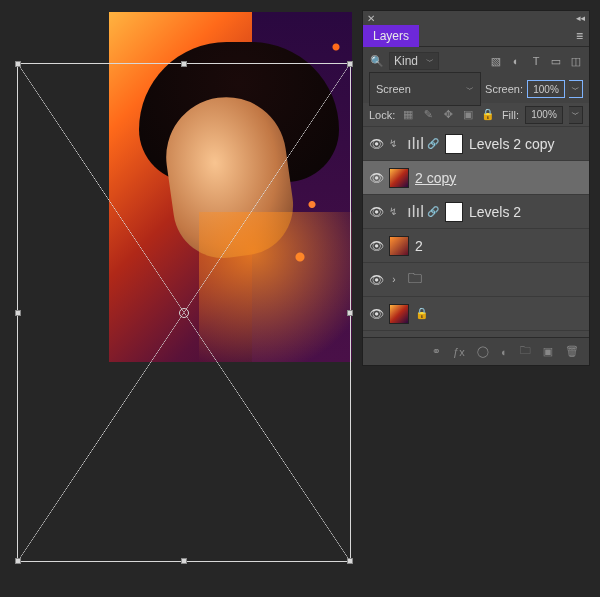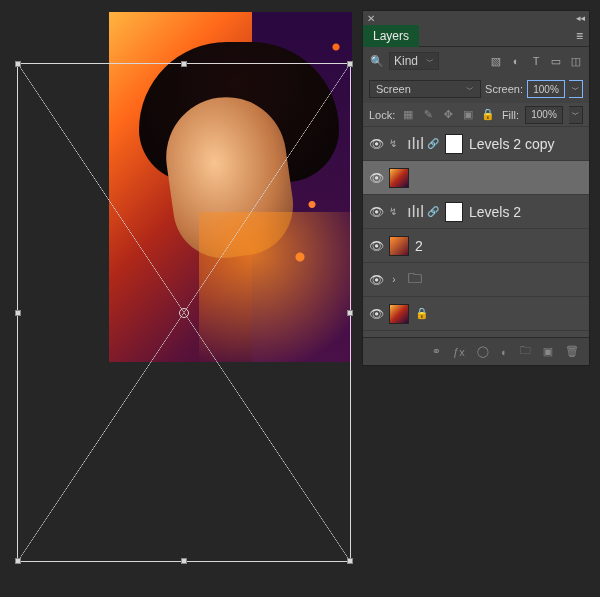--- a/index.html
+++ b/index.html
@@ -12,31 +12,31 @@
 .flowers{position:absolute;right:-20px;top:0;width:120px;height:350px;background:radial-gradient(circle at 30% 15%,#ff6a1a 4px,transparent 5px),radial-gradient(circle at 60% 25%,#ff8030 3px,transparent 4px),radial-gradient(circle at 20% 40%,#ff6a1a 4px,transparent 5px),radial-gradient(circle at 50% 55%,#ff8030 3px,transparent 4px),radial-gradient(circle at 70% 10%,#ff6a1a 3px,transparent 4px),radial-gradient(circle at 40% 70%,#ff8030 4px,transparent 5px),linear-gradient(180deg,#2a0840,#4a1048)}
 .bbox{position:absolute;left:17px;top:63px;width:334px;height:499px;border:1px solid #d8d8d8;pointer-events:none}
 .bbox::before{content:"";position:absolute;inset:0;background:linear-gradient(to bottom right,transparent calc(50% - .5px),#d8d8d8 50%,transparent calc(50% + .5px)),linear-gradient(to bottom left,transparent calc(50% - .5px),#d8d8d8 50%,transparent calc(50% + .5px))}
 .h{position:absolute;width:6px;height:6px;background:#d8d8d8;border:1px solid #888}
 .hc{position:absolute;width:10px;height:10px;border:1px solid #d8d8d8;border-radius:50%;left:50%;top:50%;transform:translate(-50%,-50%)}
 .panel{position:absolute;right:10px;top:10px;width:228px;background:#535353;border:1px solid #1f1f1f}
 .tabbar{height:14px;background:#424242;display:flex;align-items:center;padding:0 4px}
 .tabbar .x{font-size:10px;color:#bbb;margin-right:auto}
 .tabbar .chev{font-size:9px;color:#bbb}
 .tabs{height:22px;background:#424242;display:flex;align-items:center;border-bottom:1px solid #2a2a2a}
-.tab{padding:0 10px;height:22px;line-height:22px;background:#14532d;color:#e8e8e8;font-size:12px}
+.tab{padding:0 10px;height:22px;line-height:22px;background:#6d28d9;color:#e8e8e8;font-size:12px}
 .menu-btn{margin-left:auto;margin-right:6px;color:#ccc;font-size:12px}
 .row{display:flex;align-items:center;height:28px;padding:0 6px;gap:4px;background:#474747}
 .row.dark{background:#424242}
 .search{width:16px;height:16px;display:flex;align-items:center;justify-content:center}
 .filter-sel{flex:0 0 50px;height:18px;border:1px solid #333;background:#3a3a3a;display:flex;align-items:center;padding:0 4px;justify-content:space-between}
 .ftxt{font-size:12px}
 .fchev{font-size:8px;color:#aaa}
 .ficons{display:flex;gap:6px;margin-left:auto}
 .ficons span{width:14px;height:14px;display:flex;align-items:center;justify-content:center;color:#aaa;font-size:11px}
-.blend{flex:1;height:18px;border:1px solid #2a2a2a;background:#3f3f3f;display:flex;align-items:center;justify-content:space-between;padding:0 6px}
+.blend{flex:1;height:18px;border:1px solid #2a2a2a;background:#3f3f3f;display:flex;align-items:center;justify-content:space-between;padding:16px 6px}
 .lbl{color:#ccc;font-size:11px}
 .pct{width:38px;height:18px;border:1px solid #7fb4ff;background:#3f3f3f;display:flex;align-items:center;justify-content:center;font-size:10px}
 .chv{width:14px;height:18px;border:1px solid #7fb4ff;border-left:none;background:#3f3f3f;display:flex;align-items:center;justify-content:center;font-size:8px}
 .pct2{width:38px;height:18px;border:1px solid #2a2a2a;background:#3f3f3f;display:flex;align-items:center;justify-content:center;font-size:10px}
 .chv2{width:14px;height:18px;border:1px solid #2a2a2a;border-left:none;background:#3f3f3f;display:flex;align-items:center;justify-content:center;font-size:8px}
 .lock-row{display:flex;align-items:center;height:24px;padding:0 6px;gap:6px;background:#474747;border-bottom:1px solid #3a3a3a}
 .lock-row .ico{width:14px;height:14px;color:#888;display:flex;align-items:center;justify-content:center;font-size:11px}
 .layers{background:#474747}
 .layer{display:flex;align-items:center;height:34px;padding:0 6px;gap:6px;border-bottom:1px solid #3a3a3a}
 .layer.sel{background:#6b6b6b}
@@ -133,20 +133,21 @@
       <span class="link">↯</span>
       <span class="adj">ılıl</span>
       <span class="link">🔗</span>
       <div class="mask"></div>
       <span class="lname">Levels 2 copy</span>
     </div>
 
     <div class="layer sel">
       <span class="eye">👁</span>
       <div class="thumb img1"></div>
+      <span class="lname und">2 copy</span>
     </div>
 
     <div class="layer">
       <span class="eye">👁</span>
       <span class="link">↯</span>
       <span class="adj">ılıl</span>
       <span class="link">🔗</span>
       <div class="mask"></div>
       <span class="lname">Levels 2</span>
     </div>

